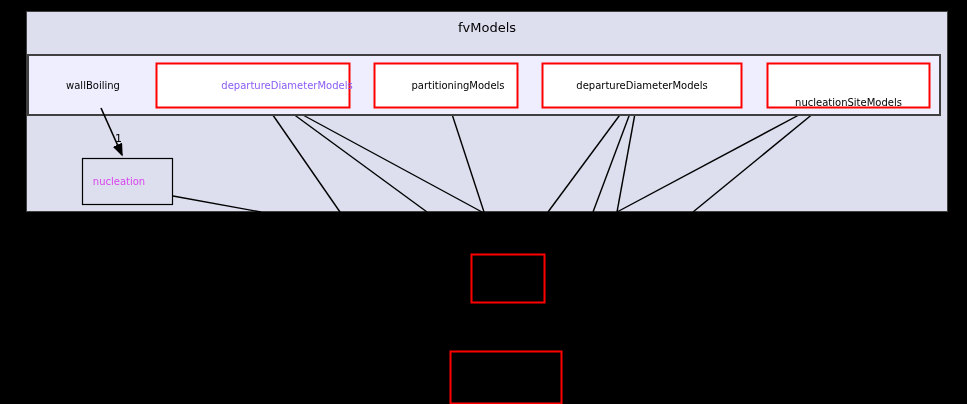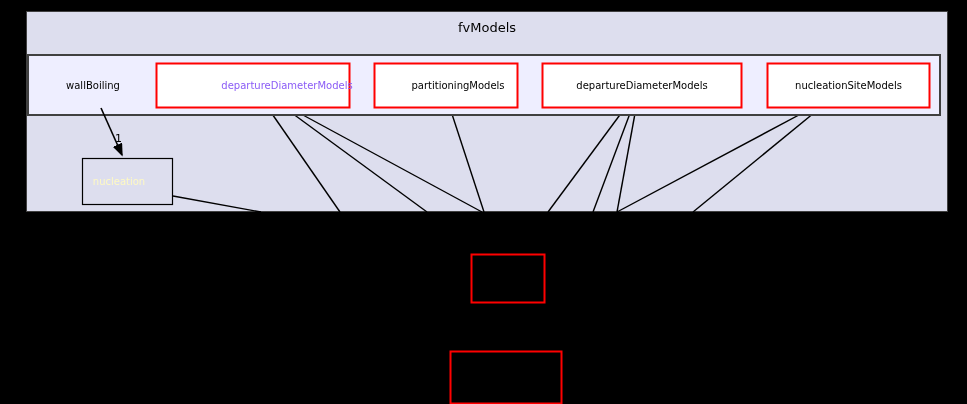--- a/index.html
+++ b/index.html
@@ -74,18 +74,18 @@
         </g>
     </g>
   </svg>
 
   <div id="labels-layer">
       <div class="edgelabel" style="left: 115px; top: 132px;">1</div>
       <div class="nodelabel" style="left: 38px; top: 63px; width: 110px; height: 45px; color: rgb(0, 0, 0);">wallBoiling</div>
       <div class="nodelabel" style="left: 156px; top: 63px; width: 194px; height: 45px; color: #8b5cf6; padding-left: 34px;">departureDiameterModels</div>
       <div class="nodelabel" style="left: 374px; top: 63px; width: 168px; height: 45px; color: rgb(0, 0, 0);">partitioningModels</div>
       <div class="nodelabel" style="left: 542px; top: 63px; width: 200px; height: 45px; color: rgb(0, 0, 0);">departureDiameterModels</div>
-      <div class="nodelabel" style="left: 767px; top: 63px; width: 163px; height: 45px; color: rgb(0, 0, 0);">nucleationSiteModels</div>
-      <div class="nodelabel" style="left: 82px; top: 158px; width: 74px; height: 47px; color: #fef9c3;">nucleation</div>
+      <div class="nodelabel" style="left: 767px; top: 80px; width: 163px; height: 45px; color: rgb(0, 0, 0);">nucleationSiteModels</div>
+      <div class="nodelabel" style="left: 82px; top: 158px; width: 74px; height: 47px; color: #d946ef;">nucleation</div>
     </div>
 
   <div class="clustertitle" style="left:26px; top:20px; width:922px;">fvModels</div>
 </div>
 
 </body></html>

